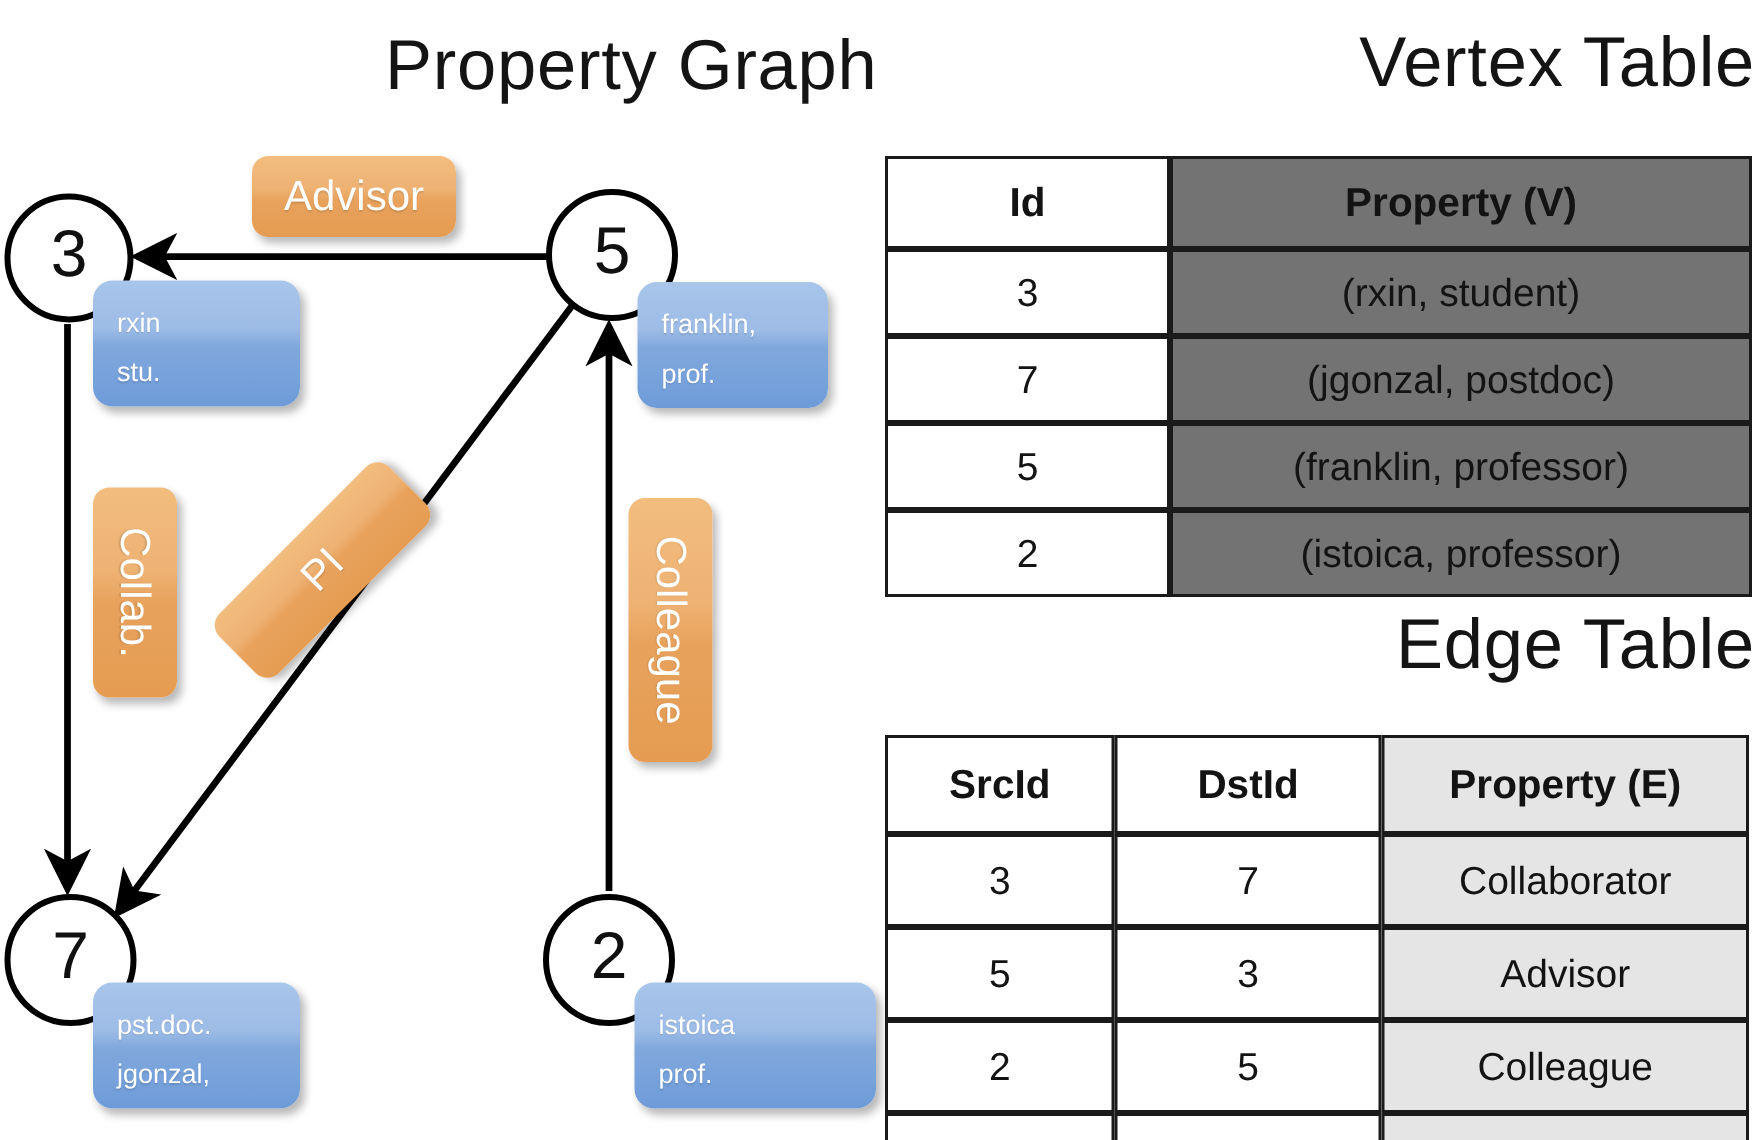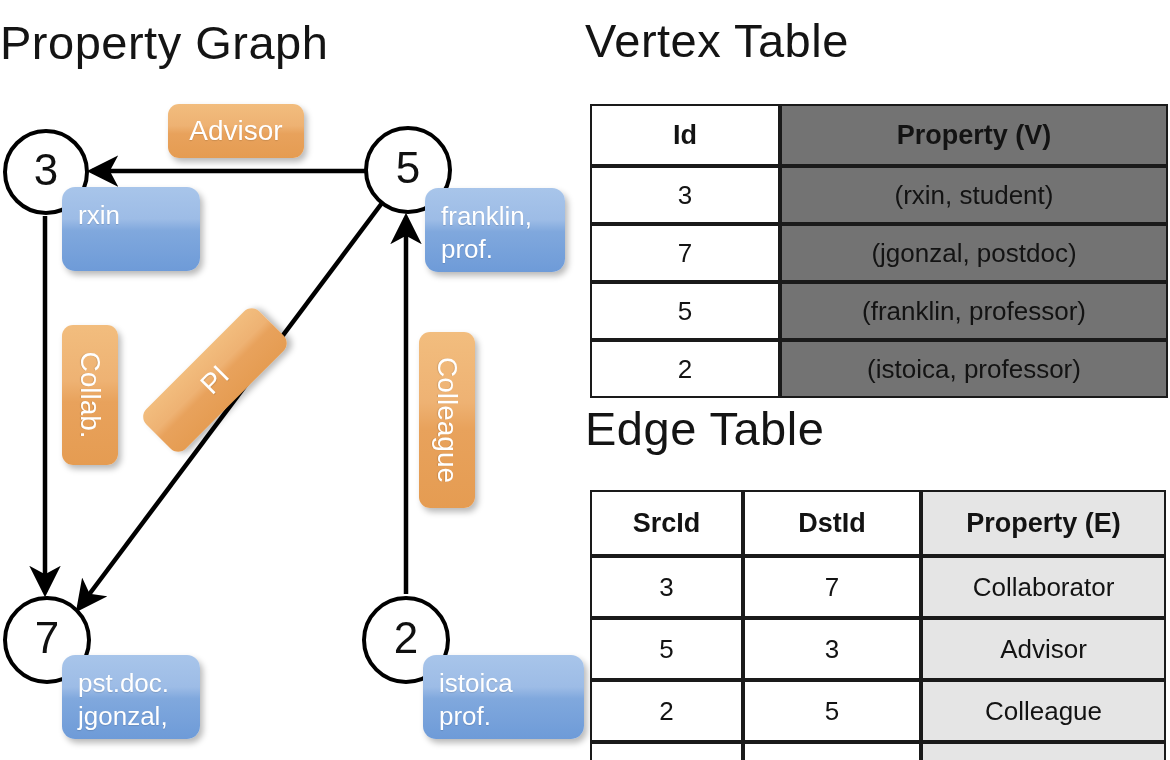--- a/index.html
+++ b/index.html
@@ -13,21 +13,21 @@
   .stage{position:absolute;left:0;top:0;width:1170px;height:760px;}
 
   
   .title{
     position:absolute;
     font-family:"Liberation Sans", sans-serif;
     font-weight:300;
     color:#141414;
     letter-spacing:0.5px;
     white-space:nowrap;
-    text-align:left;
+    text-align:right;
     -webkit-font-smoothing:antialiased;
   }
   #title-graph{left:0;top:14px;width:585px;font-size:47px;line-height:58px;}
   #title-vertex{left:585px;top:12px;width:585px;font-size:47px;line-height:58px;}
   #title-edge{left:585px;top:400px;width:585px;font-size:47px;line-height:58px;}
 
   
   #graph-svg{position:absolute;left:0;top:0;width:585px;height:760px;}
 
   .node-circle{
@@ -49,21 +49,21 @@
   }
 
   .prop-box{
     position:absolute;
     border-radius:13px;
     background:linear-gradient(to bottom,#a8c5ea 0%,#9dbce6 38%,#80a8dd 52%,#6e9bd8 100%);
     box-shadow:3px 4px 6px rgba(0,0,0,0.28);
     color:#ffffff;
     font-family:"Liberation Sans", sans-serif;
     font-weight:300;
-    font-size:26px;
+    font-size:18px;
     line-height:33px;
     padding:12px 0 0 16px;
     box-sizing:border-box;
     text-shadow:0 1px 1px rgba(0,0,0,0.12);
   }
   .prop-box span{display:block;}
 
   .edge-label{
     position:absolute;
     border-radius:11px;
@@ -131,26 +131,27 @@
     <line x1="382" y1="203" x2="79" y2="608" stroke="#000" stroke-width="4.5" marker-end="url(#arw)"></line>
 
     <line x1="406" y1="594" x2="406" y2="218" stroke="#000" stroke-width="4.5" marker-end="url(#arw)"></line>
   </svg>
 
   <div class="node-circle" style="left:3px;top:129px;width:86px;height:86px;">
     <span class="node-label">3</span>
   </div>
   <div class="prop-box" style="left:62px;top:187px;width:138px;height:84px;">
     <span>rxin</span>
+    <span>stu.</span>
   </div>
 
   <div class="node-circle" style="left:364px;top:126px;width:88px;height:88px;">
     <span class="node-label">5</span>
   </div>
-  <div class="prop-box" style="left:425px;top:188px;width:140px;height:84px;">
+  <div class="prop-box" style="left:425px;top:188px;width:127px;height:84px;">
     <span>franklin,</span>
     <span>prof.</span>
   </div>
 
   <div class="node-circle" style="left:3px;top:596px;width:88px;height:88px;">
     <span class="node-label">7</span>
   </div>
   <div class="prop-box" style="left:62px;top:655px;width:138px;height:84px;">
     <span>pst.doc.</span>
     <span>jgonzal,</span>

